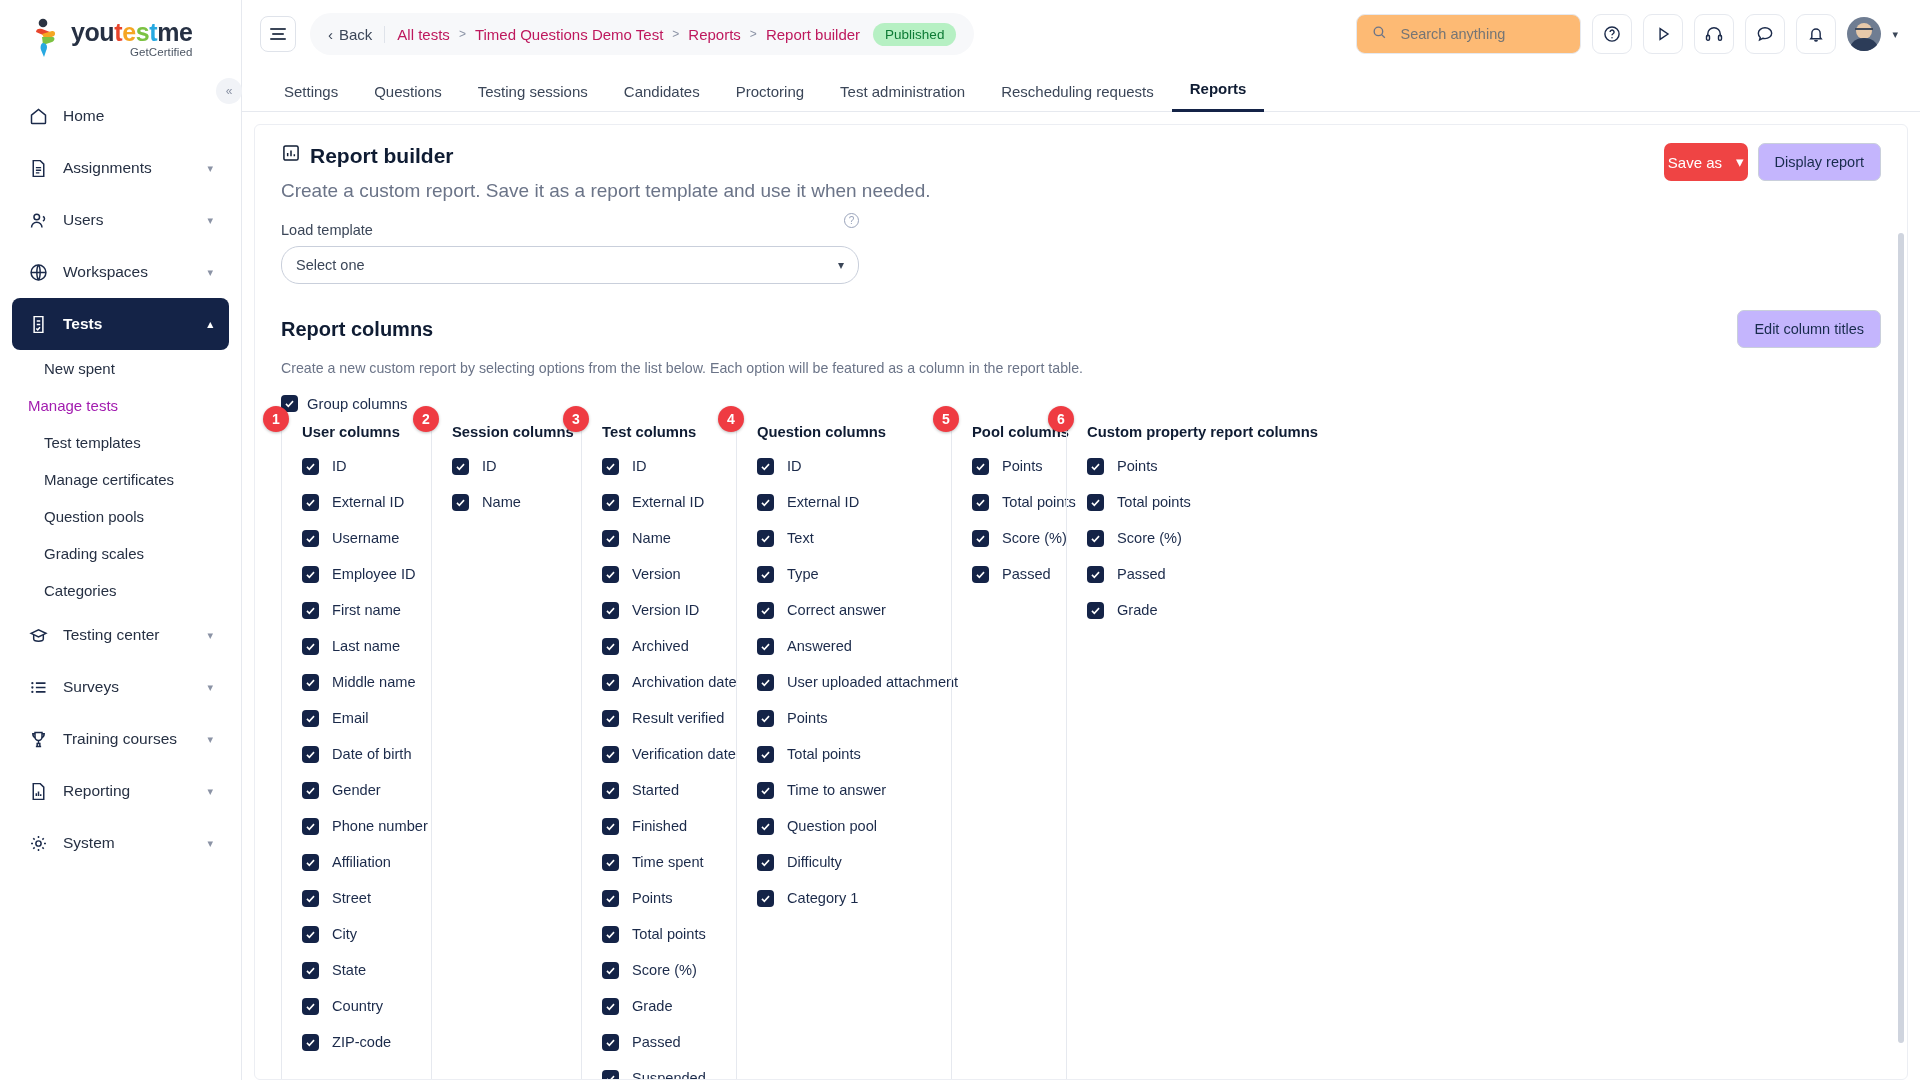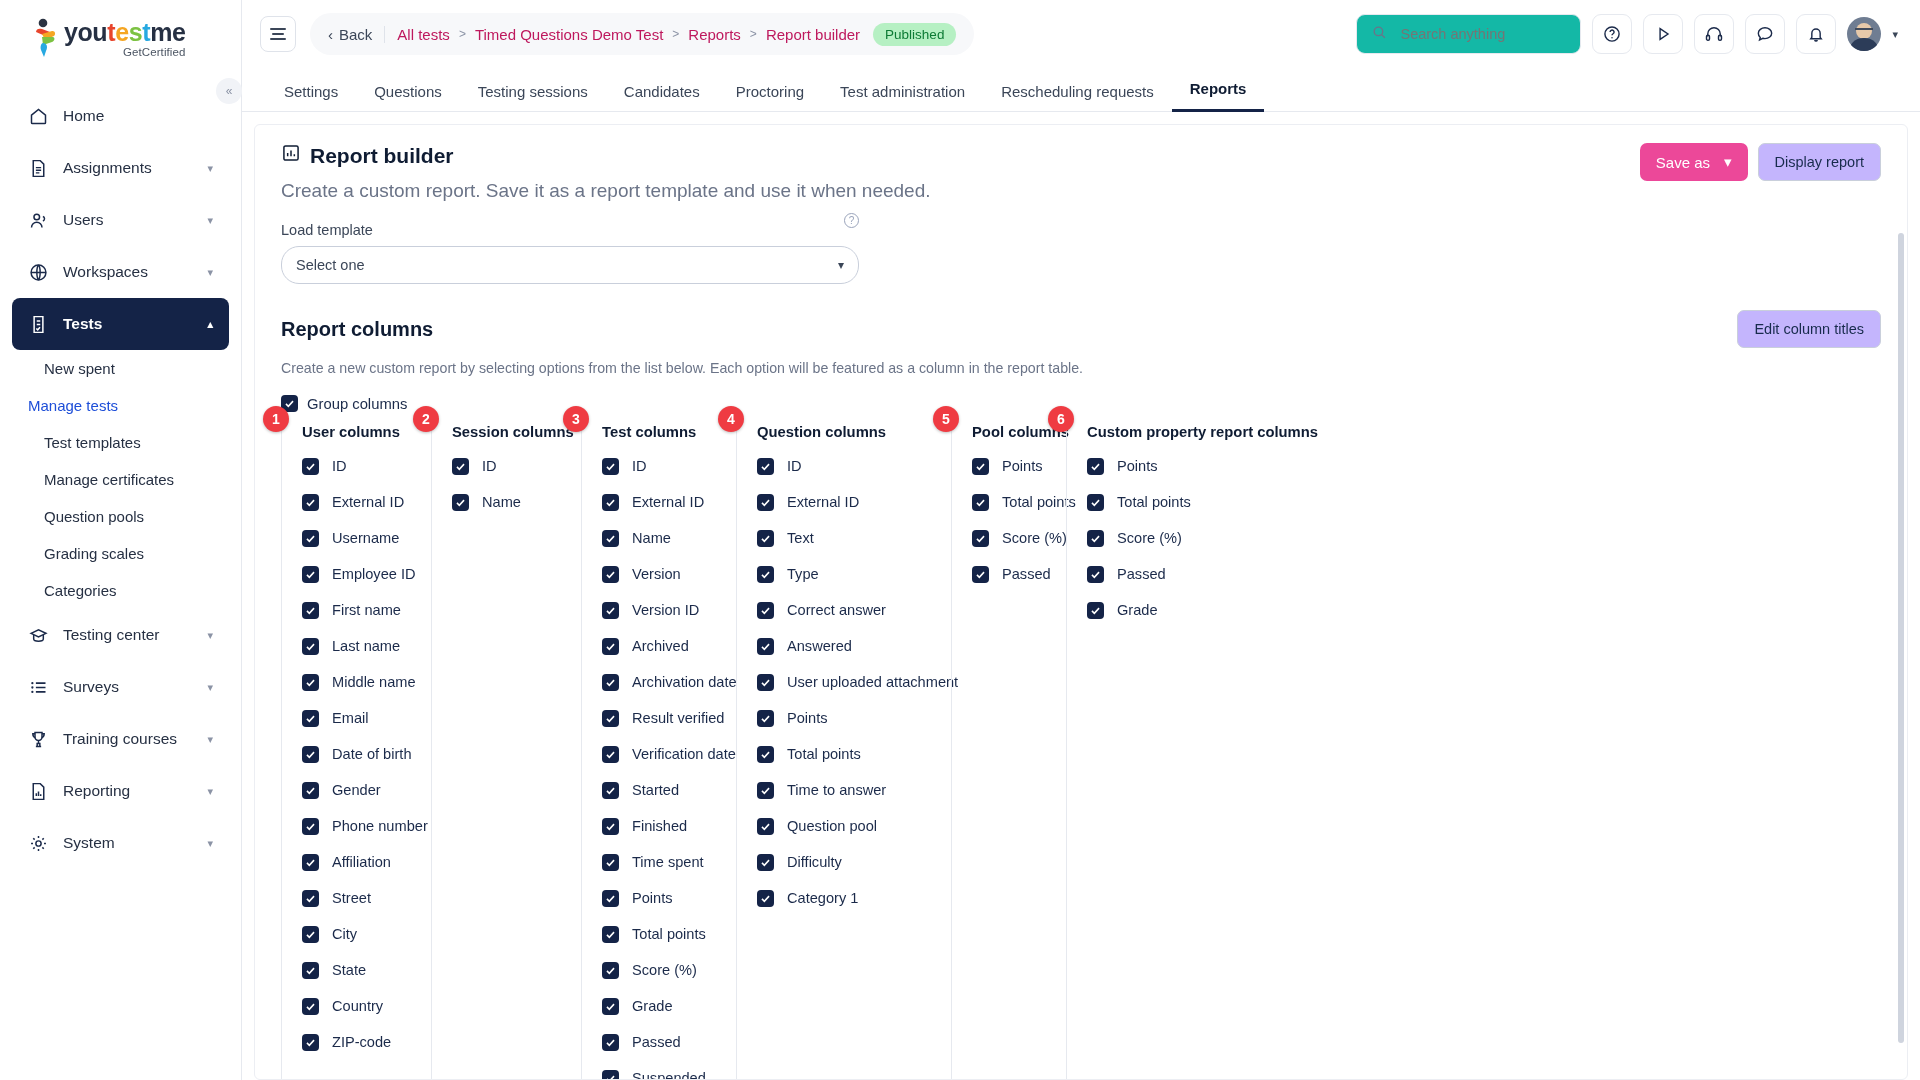--- a/index.html
+++ b/index.html
@@ -12,21 +12,21 @@
   }
   .app { display:flex; width:1920px; height:1080px; }
 
   
   .sidebar {
     width:242px; min-width:242px; height:1080px;
     background:#ffffff; border-right:1px solid #e6e9ef;
     position:relative;
   }
   .logo-wrap { height:76px; display:flex; align-items:center; padding-left:30px; }
-  .logo { display:flex; align-items:flex-end; }
+  .logo { display:flex; align-items:flex-end; gap:7px; }
   .logo-mark { width:34px; height:40px; position:relative; }
   .logo-text { display:flex; flex-direction:column; line-height:1; }
   .logo-word { font-size:25px; font-weight:bold; letter-spacing:-0.4px; }
   .logo-word .c1 { color:#263043; }
   .logo-word .c2 { color:#e8452c; }
   .logo-word .c3 { color:#f5a623; }
   .logo-word .c4 { color:#7cc242; }
   .logo-word .c5 { color:#27a9e1; }
   .logo-sub { font-size:11.5px; color:#4b5563; text-align:right; margin-top:2px; letter-spacing:0.1px;}
 
@@ -47,21 +47,21 @@
   }
   .nav-item.active { background:#142347; color:#ffffff; font-weight:bold; }
   .nav-item .chev { margin-left:auto; color:#8b93a5; font-size:11px; }
   .nav-item.active .chev { color:#ffffff; }
   .nav-ico { width:21px; height:21px; flex:0 0 21px; display:flex; align-items:center; justify-content:center; }
   .nav-ico svg { width:21px; height:21px; display:block; }
   .sub-item {
     height:37px; display:flex; align-items:center;
     padding-left:44px; font-size:15px; color:#263043; cursor:pointer;
   }
-  .sub-item.current { color:#1d4ed8;padding-left:28px; }
+  .sub-item.current { color:#a21caf;padding-left:28px; }
 
   
   .main { flex:1; height:1080px; display:flex; flex-direction:column; background:#ffffff; min-width:0;}
 
   .topbar { height:68px; display:flex; align-items:center; padding:0 22px 0 18px; gap:14px; }
   .hamburger {
     width:36px; height:36px; border:1px solid #dfe3ea; border-radius:8px;
     background:#fff; display:flex; flex-direction:column; align-items:center; justify-content:center; gap:3px;
     cursor:pointer;
   }
@@ -82,21 +82,21 @@
   .crumbs a { color:#be185d; text-decoration:none; cursor:pointer; }
   .crumbs .sep { color:#8b93a5; font-size:12px; }
   .badge-pub {
     background:#b6f0c3; color:#0c7a34; border-radius:13px;
     padding:4px 12px; font-size:13.5px; margin-left:4px;
   }
 
   .top-right { margin-left:auto; display:flex; align-items:center; gap:11px; }
   .search {
     width:225px; height:40px; border:1px solid #e6e9ef; border-radius:9px;
-    background:#14b8a6; display:flex; align-items:center; gap:10px; padding:0 14px;
+    background:#fdba74; display:flex; align-items:center; gap:10px; padding:0 14px;
     color:#6b7488; font-size:14.5px; cursor:text;
   }
   .search input {
     border:none; background:transparent; outline:none; font-size:14.5px;
     color:#3b4658; font-family:inherit; width:150px;
   }
   .icon-btn {
     width:40px; height:40px; border:1px solid #e6e9ef; border-radius:9px;
     background:#fff; display:flex; align-items:center; justify-content:center;
     cursor:pointer; color:#1b2a4a;
@@ -127,22 +127,22 @@
   .panel {
     border:1px solid #eceef3; border-radius:6px; height:100%;
     padding:18px 26px 0 26px; position:relative; overflow:hidden;
   }
   .panel-head { display:flex; align-items:flex-start; }
   .ttl { display:flex; align-items:center; gap:9px; font-size:21px; font-weight:bold; color:#0f1c33; }
   .ttl svg { width:20px; height:20px; }
   .sub { color:#6b7488; font-size:19px; margin-top:12px; }
   .head-actions { margin-left:auto; display:flex; gap:10px; align-items:center; }
   .btn-primary {
-    background:#ec4899; color:#fff; border:none; border-radius:7px;
-    height:38px; padding:0 16px; font-size:15px; cursor:pointer;
+    background:#ef4444; color:#fff; border:none; border-radius:7px;
+    height:38px; padding:0 4px; font-size:15px; cursor:pointer;
     display:flex; align-items:center; gap:14px; font-family:inherit;
   }
   .btn-outline {
     background:#c4b5fd; color:#182b4d; border:1px solid #c9cfdb; border-radius:7px;
     height:38px; padding:0 16px; font-size:14.5px; cursor:pointer; font-family:inherit;
   }
 
   .field-label { font-size:14.5px; color:#3b4658; margin-top:20px; display:flex; align-items:center; }
   .help-dot {
     width:15px; height:15px; border:1px solid #9aa4bb; border-radius:50%;

